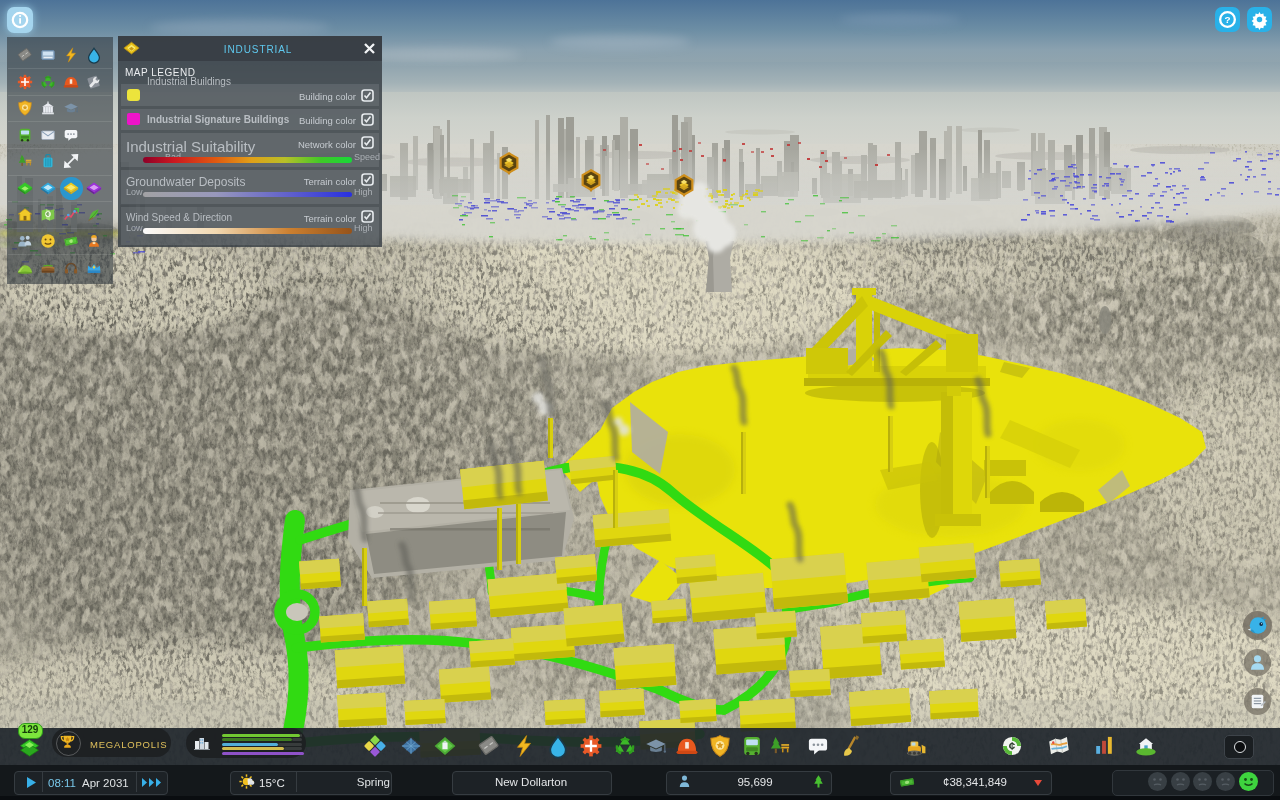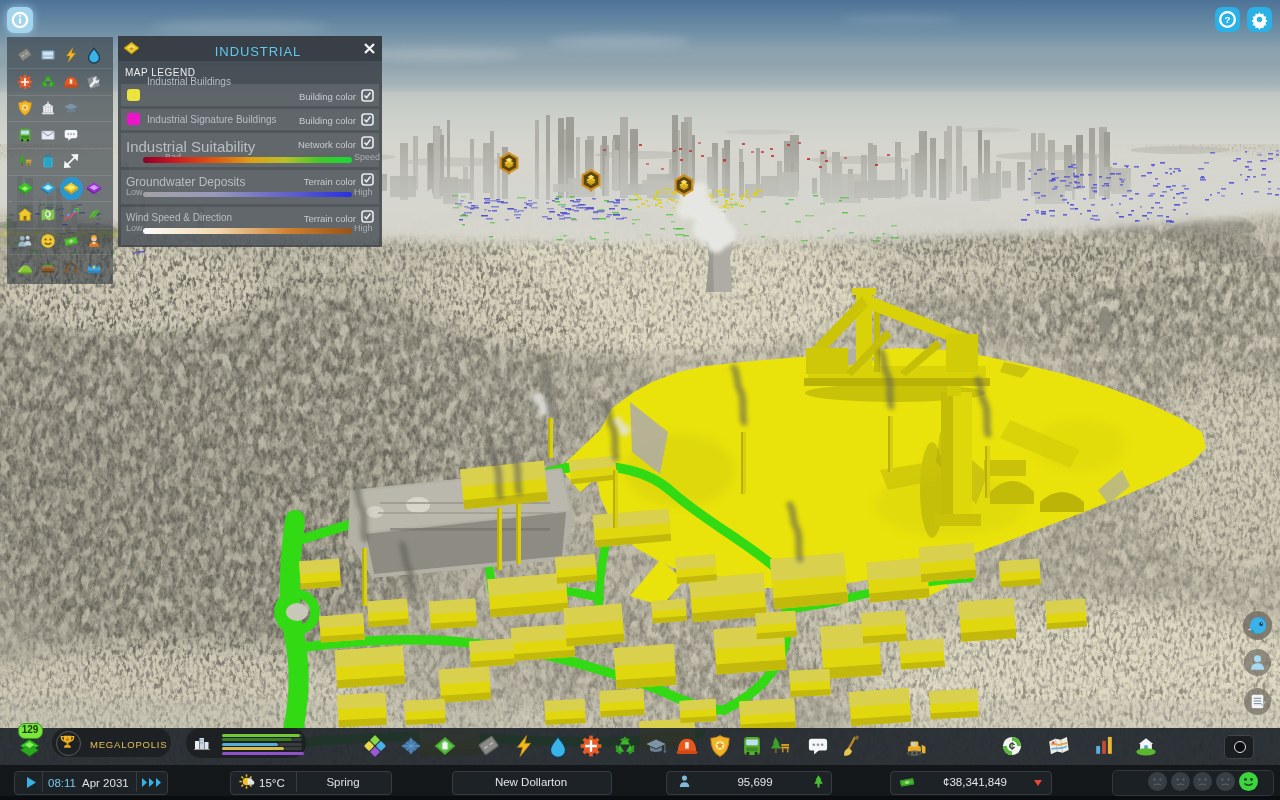--- a/index.html
+++ b/index.html
@@ -1413,36 +1413,36 @@
         <path d="M3 13 h14 v2.5 h-14 Z" fill="#2a88c8"></path>
         <path d="M8.5 9.5 L10 7 L11.5 9.5 L10 11 Z" fill="#f0d040"></path>
       </svg>
 <div class="abs" style="left:118px;top:36px;width:264px;height:211px;background:rgba(58,65,70,0.85);"></div>
 <div class="abs" style="left:118px;top:36px;width:264px;height:25px;background:rgba(56,63,69,0.94);"></div>
 <svg class="abs" style="left:123px;top:41px" width="17" height="15" viewBox="0 0 20 17">
         <path d="M10 1 L19 8 L10 15 L1 8 Z" fill="#e8c018" stroke="#a8841a" stroke-width="1"></path>
         <path d="M10 4 L15 8 L10 12 L5 8 Z" fill="#f8ea70"></path>
         <path d="M10 6.5 L13 8.8 L10 11 L7 8.8 Z" fill="#c89a16"></path>
       </svg>
-<div class="abs" style="left:118px;top:44px;width:280px;text-align:center;font-size:13px;letter-spacing:0.9px;color:#5fc9ef;">INDUSTRIAL</div>
+<div class="abs" style="left:118px;top:44px;width:280px;text-align:center;font-size:10px;letter-spacing:0.9px;color:#5fc9ef;">INDUSTRIAL</div>
 <svg class="abs" style="left:363px;top:42px" width="13" height="13">
         <path d="M2 2 L11 11 M11 2 L2 11" stroke="#f2f4f6" stroke-width="2.3"></path>
       </svg>
 <div class="abs" style="left:125px;top:67px;font-size:10px;letter-spacing:0.5px;color:#eceef0;">MAP LEGEND</div>
 <div class="abs" style="left:121px;top:84px;width:258px;height:22px;background:rgba(158,166,172,0.20);"></div>
 <div class="abs" style="left:127px;top:89px;width:13px;height:12px;border-radius:3px;background:#ece43c;"></div>
 <div class="abs" style="left:147px;top:76px;color:#b9bec3;font-size:10px;">Industrial Buildings</div>
 <div class="abs" style="left:280px;top:91px;width:76px;text-align:right;color:#c6cbd0;font-size:9.5px;">Building color</div>
 <svg class="abs" style="left:361px;top:89px" width="13" height="13">
         <rect x="1" y="1" width="11" height="11" rx="2.5" fill="none" stroke="#e8ecef" stroke-width="1.6"></rect>
         <path d="M3.5 6.5 L5.5 8.8 L9.5 3.5" stroke="#e8ecef" stroke-width="1.6" fill="none"></path>
       </svg>
 <div class="abs" style="left:121px;top:109px;width:258px;height:21px;background:rgba(158,166,172,0.20);"></div>
 <div class="abs" style="left:127px;top:113px;width:13px;height:12px;border-radius:2px;background:#ee14c9;"></div>
-<div class="abs" style="left:147px;top:114px;color:#b9bec3;font-size:10px;">Industrial Signature Buildings</div>
+<div class="abs" style="left:147px;top:114px;color:#b9bec3;font-size:10px;font-weight:bold;">Industrial Signature Buildings</div>
 <div class="abs" style="left:280px;top:115px;width:76px;text-align:right;color:#c6cbd0;font-size:9.5px;">Building color</div>
 <svg class="abs" style="left:361px;top:113px" width="13" height="13">
         <rect x="1" y="1" width="11" height="11" rx="2.5" fill="none" stroke="#e8ecef" stroke-width="1.6"></rect>
         <path d="M3.5 6.5 L5.5 8.8 L9.5 3.5" stroke="#e8ecef" stroke-width="1.6" fill="none"></path>
       </svg>
 <div class="abs" style="left:121px;top:133px;width:258px;height:34px;background:rgba(158,166,172,0.20);"></div>
 <div class="abs" style="left:126px;top:138px;color:#b9bec3;font-size:15px;">Industrial Suitability</div>
 <div class="abs" style="left:280px;top:139px;width:76px;text-align:right;color:#c6cbd0;font-size:9.5px;">Network color</div>
 <svg class="abs" style="left:361px;top:136px" width="13" height="13">
         <rect x="1" y="1" width="11" height="11" rx="2.5" fill="none" stroke="#e8ecef" stroke-width="1.6"></rect>
@@ -1706,21 +1706,21 @@
           <line x1="15" y1="10" x2="17.5" y2="10"></line>
           <line x1="4.7" y1="4.7" x2="6.5" y2="6.5"></line>
           <line x1="13.5" y1="13.5" x2="15.3" y2="15.3"></line>
           <line x1="15.3" y1="4.7" x2="13.5" y2="6.5"></line>
           <line x1="4.7" y1="15.3" x2="6.5" y2="13.5"></line>
         </g>
         <path d="M11 8 a3 3 0 0 1 5.5 1.2 a2.2 2.2 0 0 1 0.1 4.3 h-5" fill="#e8ecf0" opacity="0.95"></path>
       </svg>
 <div class="abs" style="left:259px;top:777px;font-size:11.5px;color:#e8eaec;">15°C</div>
 <div class="abs" style="left:296px;top:772px;width:1px;height:20px;background:#363c41;"></div>
-<div class="abs" style="left:296px;top:776px;width:94px;text-align:center;font-size:11.5px;color:#dfe2e4;">Spring</div>
+<div class="abs" style="left:296px;top:776px;width:94px;text-align:right;font-size:11.5px;color:#dfe2e4;">Spring</div>
 <div class="abs" style="left:452px;top:771px;width:158px;height:22px;border-radius:4px;background:#1d2226;border:1px solid #363c41;"></div>
 <div class="abs" style="left:452px;top:776px;width:158px;text-align:center;font-size:11.5px;color:#e4e6e8;">New Dollarton</div>
 <div class="abs" style="left:666px;top:771px;width:164px;height:22px;border-radius:4px;background:#1d2226;border:1px solid #363c41;"></div>
 <svg class="abs" style="left:676px;top:773px;" width="17" height="17" viewBox="0 0 20 20">
         <circle cx="10" cy="6" r="3" fill="#7fb8d8"></circle>
         <path d="M4.5 16.5 C4.5 12.5 7 11 10 11 C13 11 15.5 12.5 15.5 16.5 Z" fill="#7fb8d8"></path>
       </svg>
 <div class="abs" style="left:700px;top:776px;width:110px;text-align:center;font-size:11.5px;color:#e4e6e8;">95,699</div>
 <svg class="abs" style="left:810px;top:773px;" width="17" height="17" viewBox="0 0 20 20">
         <path d="M10 2.5 L13.5 8 H12.3 L15 12.5 H11.2 V17 H8.8 V12.5 H5 L7.7 8 H6.5 Z" fill="#48c030"></path>

